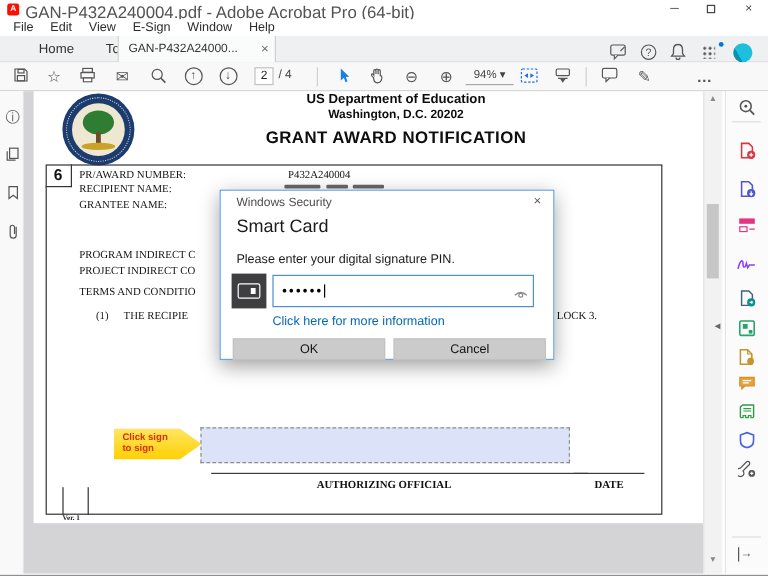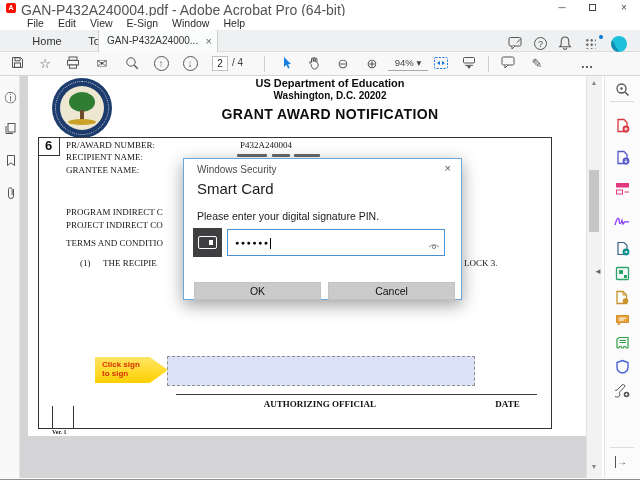--- a/index.html
+++ b/index.html
@@ -12,29 +12,29 @@
   .app-logo{position:absolute;left:6px;top:3px;width:10px;height:10px;background:#fa0f00;border-radius:2px;
     color:#fff;font-size:7px;font-weight:bold;text-align:center;line-height:10px}
   .title-text{position:absolute;left:21px;top:2px;font-size:14px;color:#535353;white-space:nowrap}
   .winbtn{position:absolute;top:0;height:16px;text-align:center;font-size:10px;color:#444;line-height:15px}
   .btn-min{left:548px;width:28px}
   .btn-max{left:578px;width:28px}
   .btn-max span{display:inline-block;width:7px;height:7px;border:1px solid #444;margin-top:4px}
   .btn-close{left:608px;width:32px}
 
   
-  .menubar{position:absolute;left:0;top:16px;width:640px;height:14px;background:#fff;display:flex;padding-left:20px}
+  .menubar{position:absolute;left:0;top:16px;width:640px;height:14px;background:#fff;display:flex;padding-left:4px}
   .menubar span{font-size:10.5px;color:#2b2b2b;padding:1px 7px;cursor:default}
 
   
   .tabbar{position:absolute;left:0;top:30px;width:640px;height:22px;background:#eff0f1;border-bottom:1px solid #dcdcdc}
   .tab-flat{position:absolute;top:0;height:22px;font-size:11px;color:#323232;text-align:center;line-height:22px}
   .tab-home{left:18px;width:58px}
   .tab-tools{left:76px;width:50px}
-  .tab-doc{position:absolute;left:98px;top:0;width:120px;height:22px;background:#fafbfb;
+  .tab-doc{position:absolute;left:98px;top:0;width:132px;height:22px;background:#fafbfb;
     border-left:1px solid #cfcfcf;border-right:1px solid #cfcfcf;font-size:10px;color:#333;line-height:22px;padding-left:8px;white-space:nowrap}
   .tab-doc .x{position:absolute;right:5px;top:0;color:#666;font-size:11px}
   .tr-icon{position:absolute;top:36px;width:16px;height:16px;color:#555}
   .grid-dots{width:11px;height:11px;margin-top:2px;
     background-image:radial-gradient(circle,#555 1.1px,transparent 1.3px);background-size:4.5px 4.5px}
   .grid-blue{position:absolute;right:-2px;top:-1px;width:4px;height:4px;border-radius:50%;background:#0078d7}
   .avatar{width:16px;height:16px;border-radius:50%;background:linear-gradient(60deg,#0e8fb0 32%,#1cc0dc 32%)}
   .help-circ{width:13px;height:13px;border:1px solid #555;border-radius:50%;font-size:9px;text-align:center;line-height:12px;color:#555;margin-top:1px}
 
   
@@ -403,17 +403,18 @@
         <div class="sc-chip"></div>
       </div>
     </div>
     <div class="pin-box"><span>●●●●●●</span><span class="caret"></span></div>
     <div class="eye">
       <svg width="12" height="10" viewBox="0 0 12 10">
           <path d="M1 5 Q6 0.5 11 5" fill="none" stroke="#8a8a8a"></path>
           <circle cx="6" cy="5" r="1.6" fill="none" stroke="#8a8a8a"></circle>
         </svg>
     </div>
+    <div class="dlg-link">Click here for more information</div>
     <div class="dlg-btn btn-ok">OK</div>
     <div class="dlg-btn btn-cancel">Cancel</div>
   </div>
 
 </div>
 
 </body></html>

